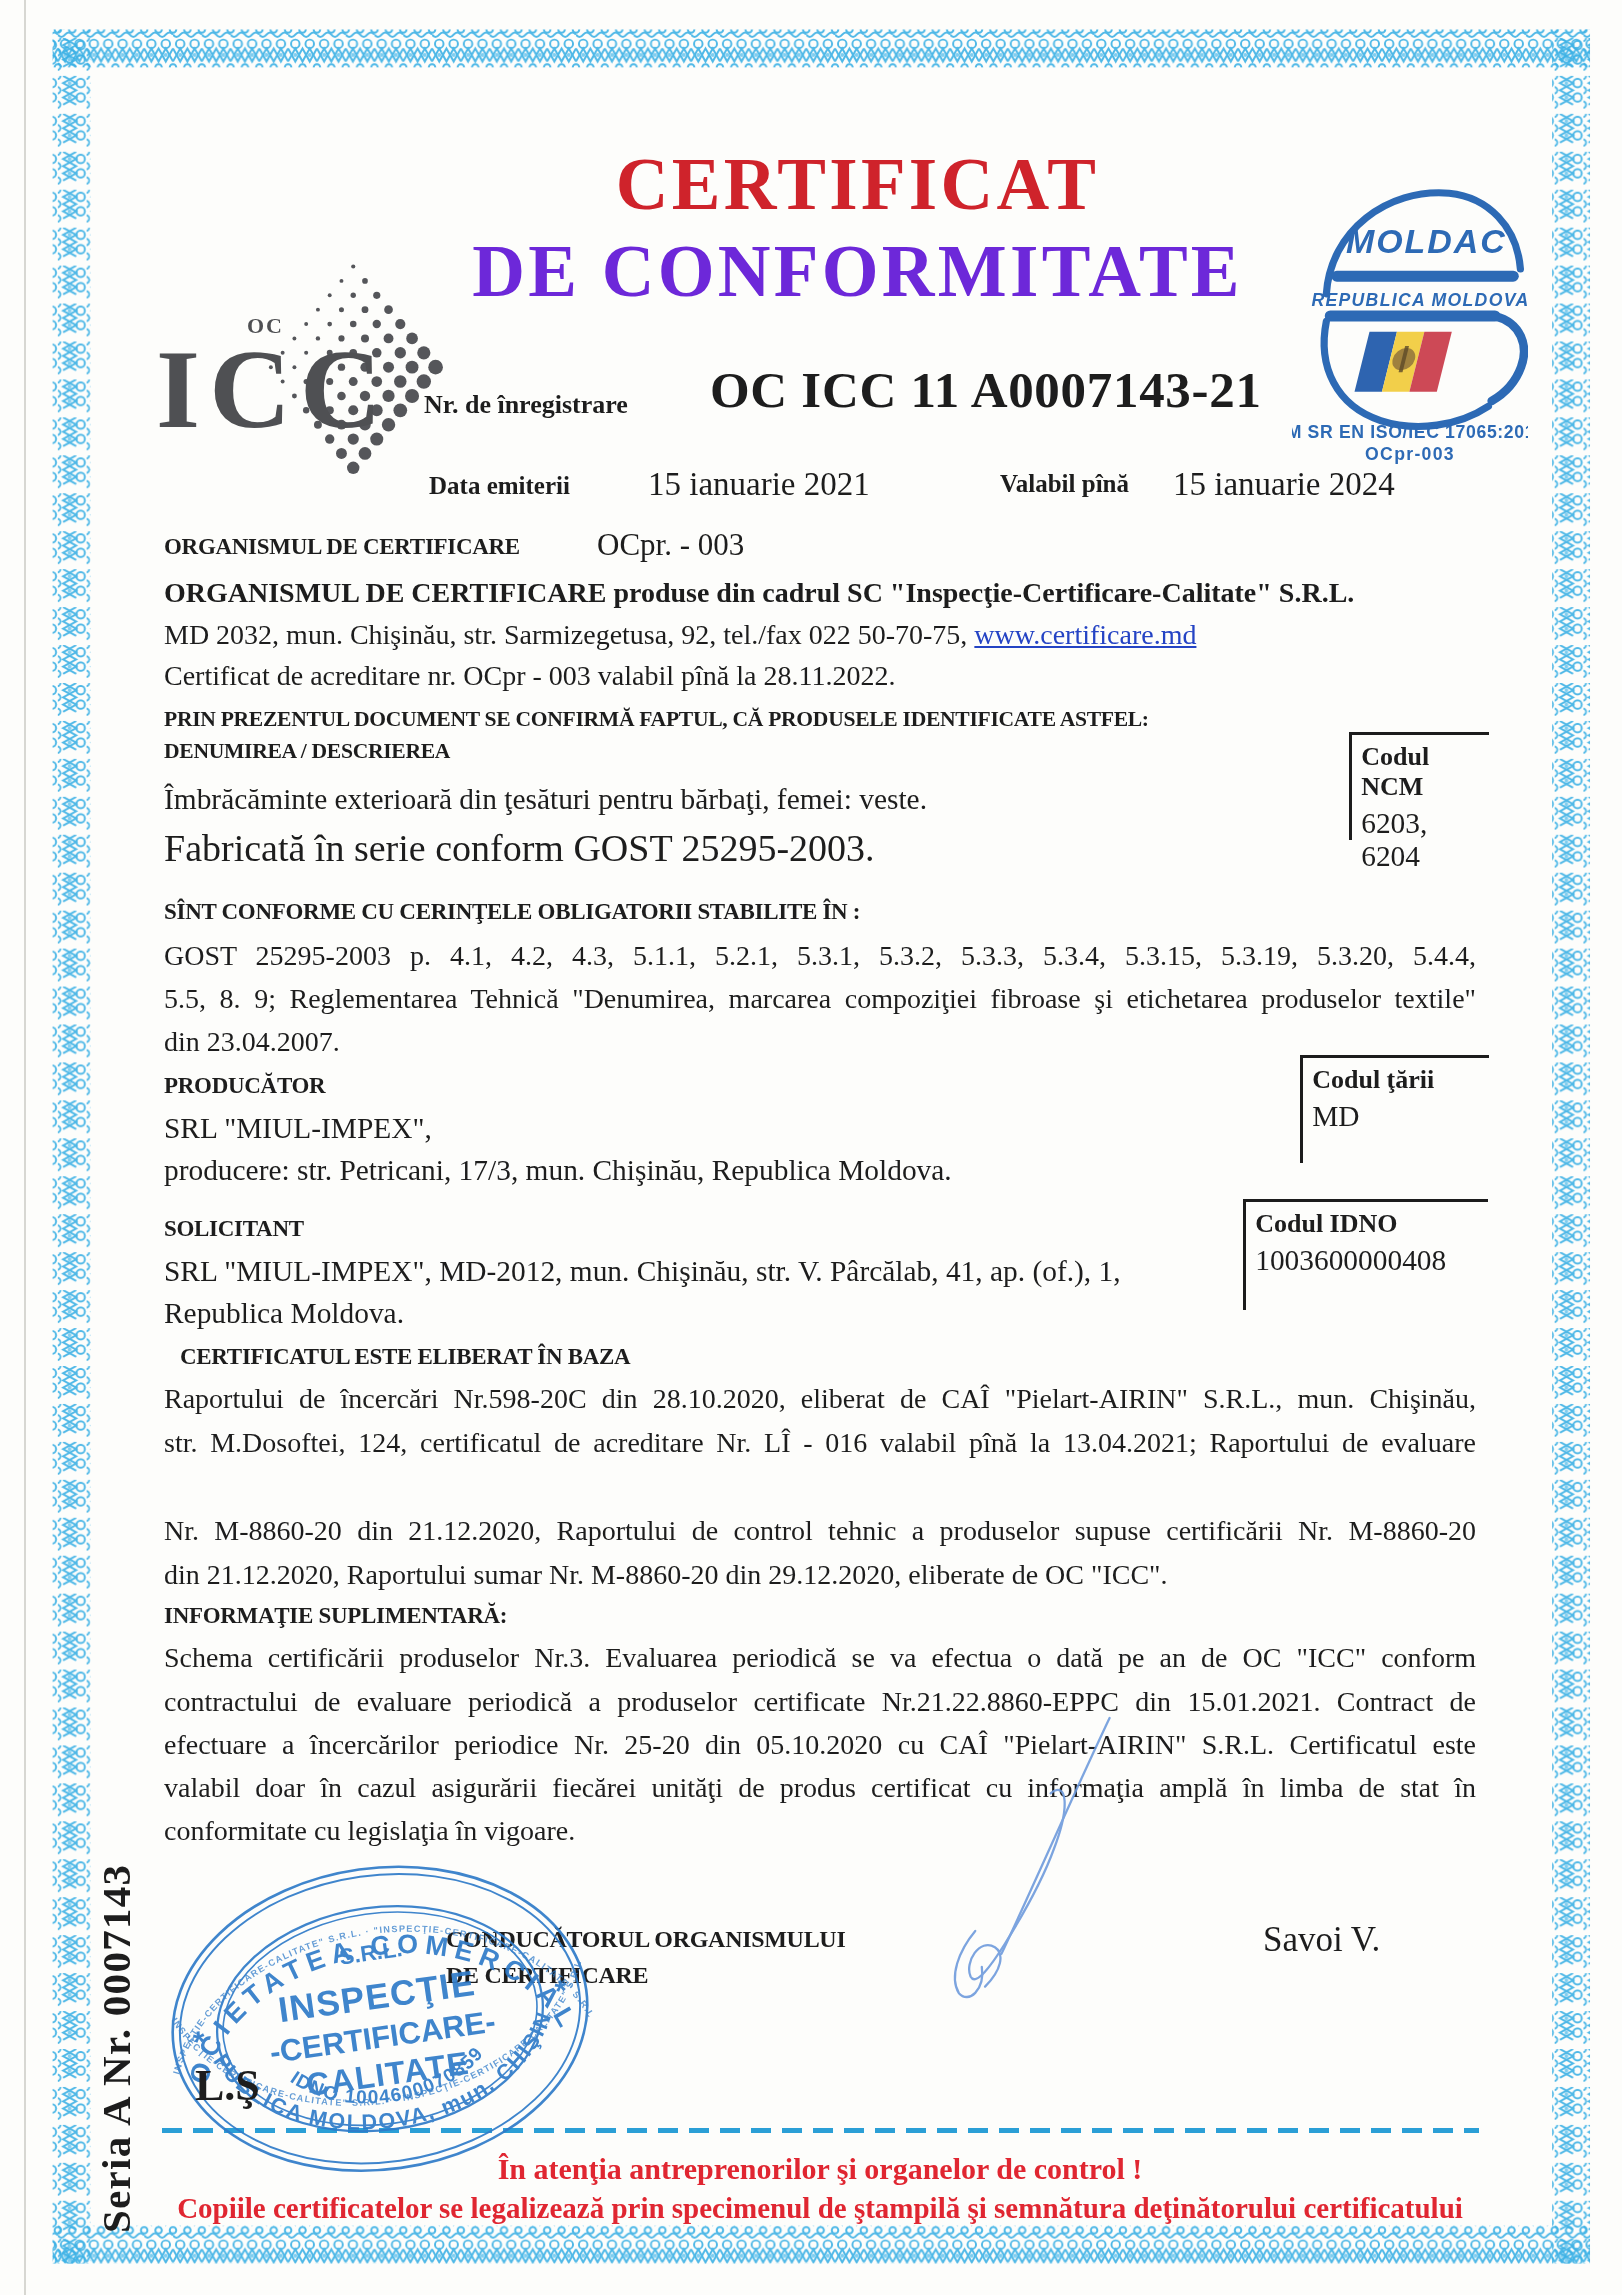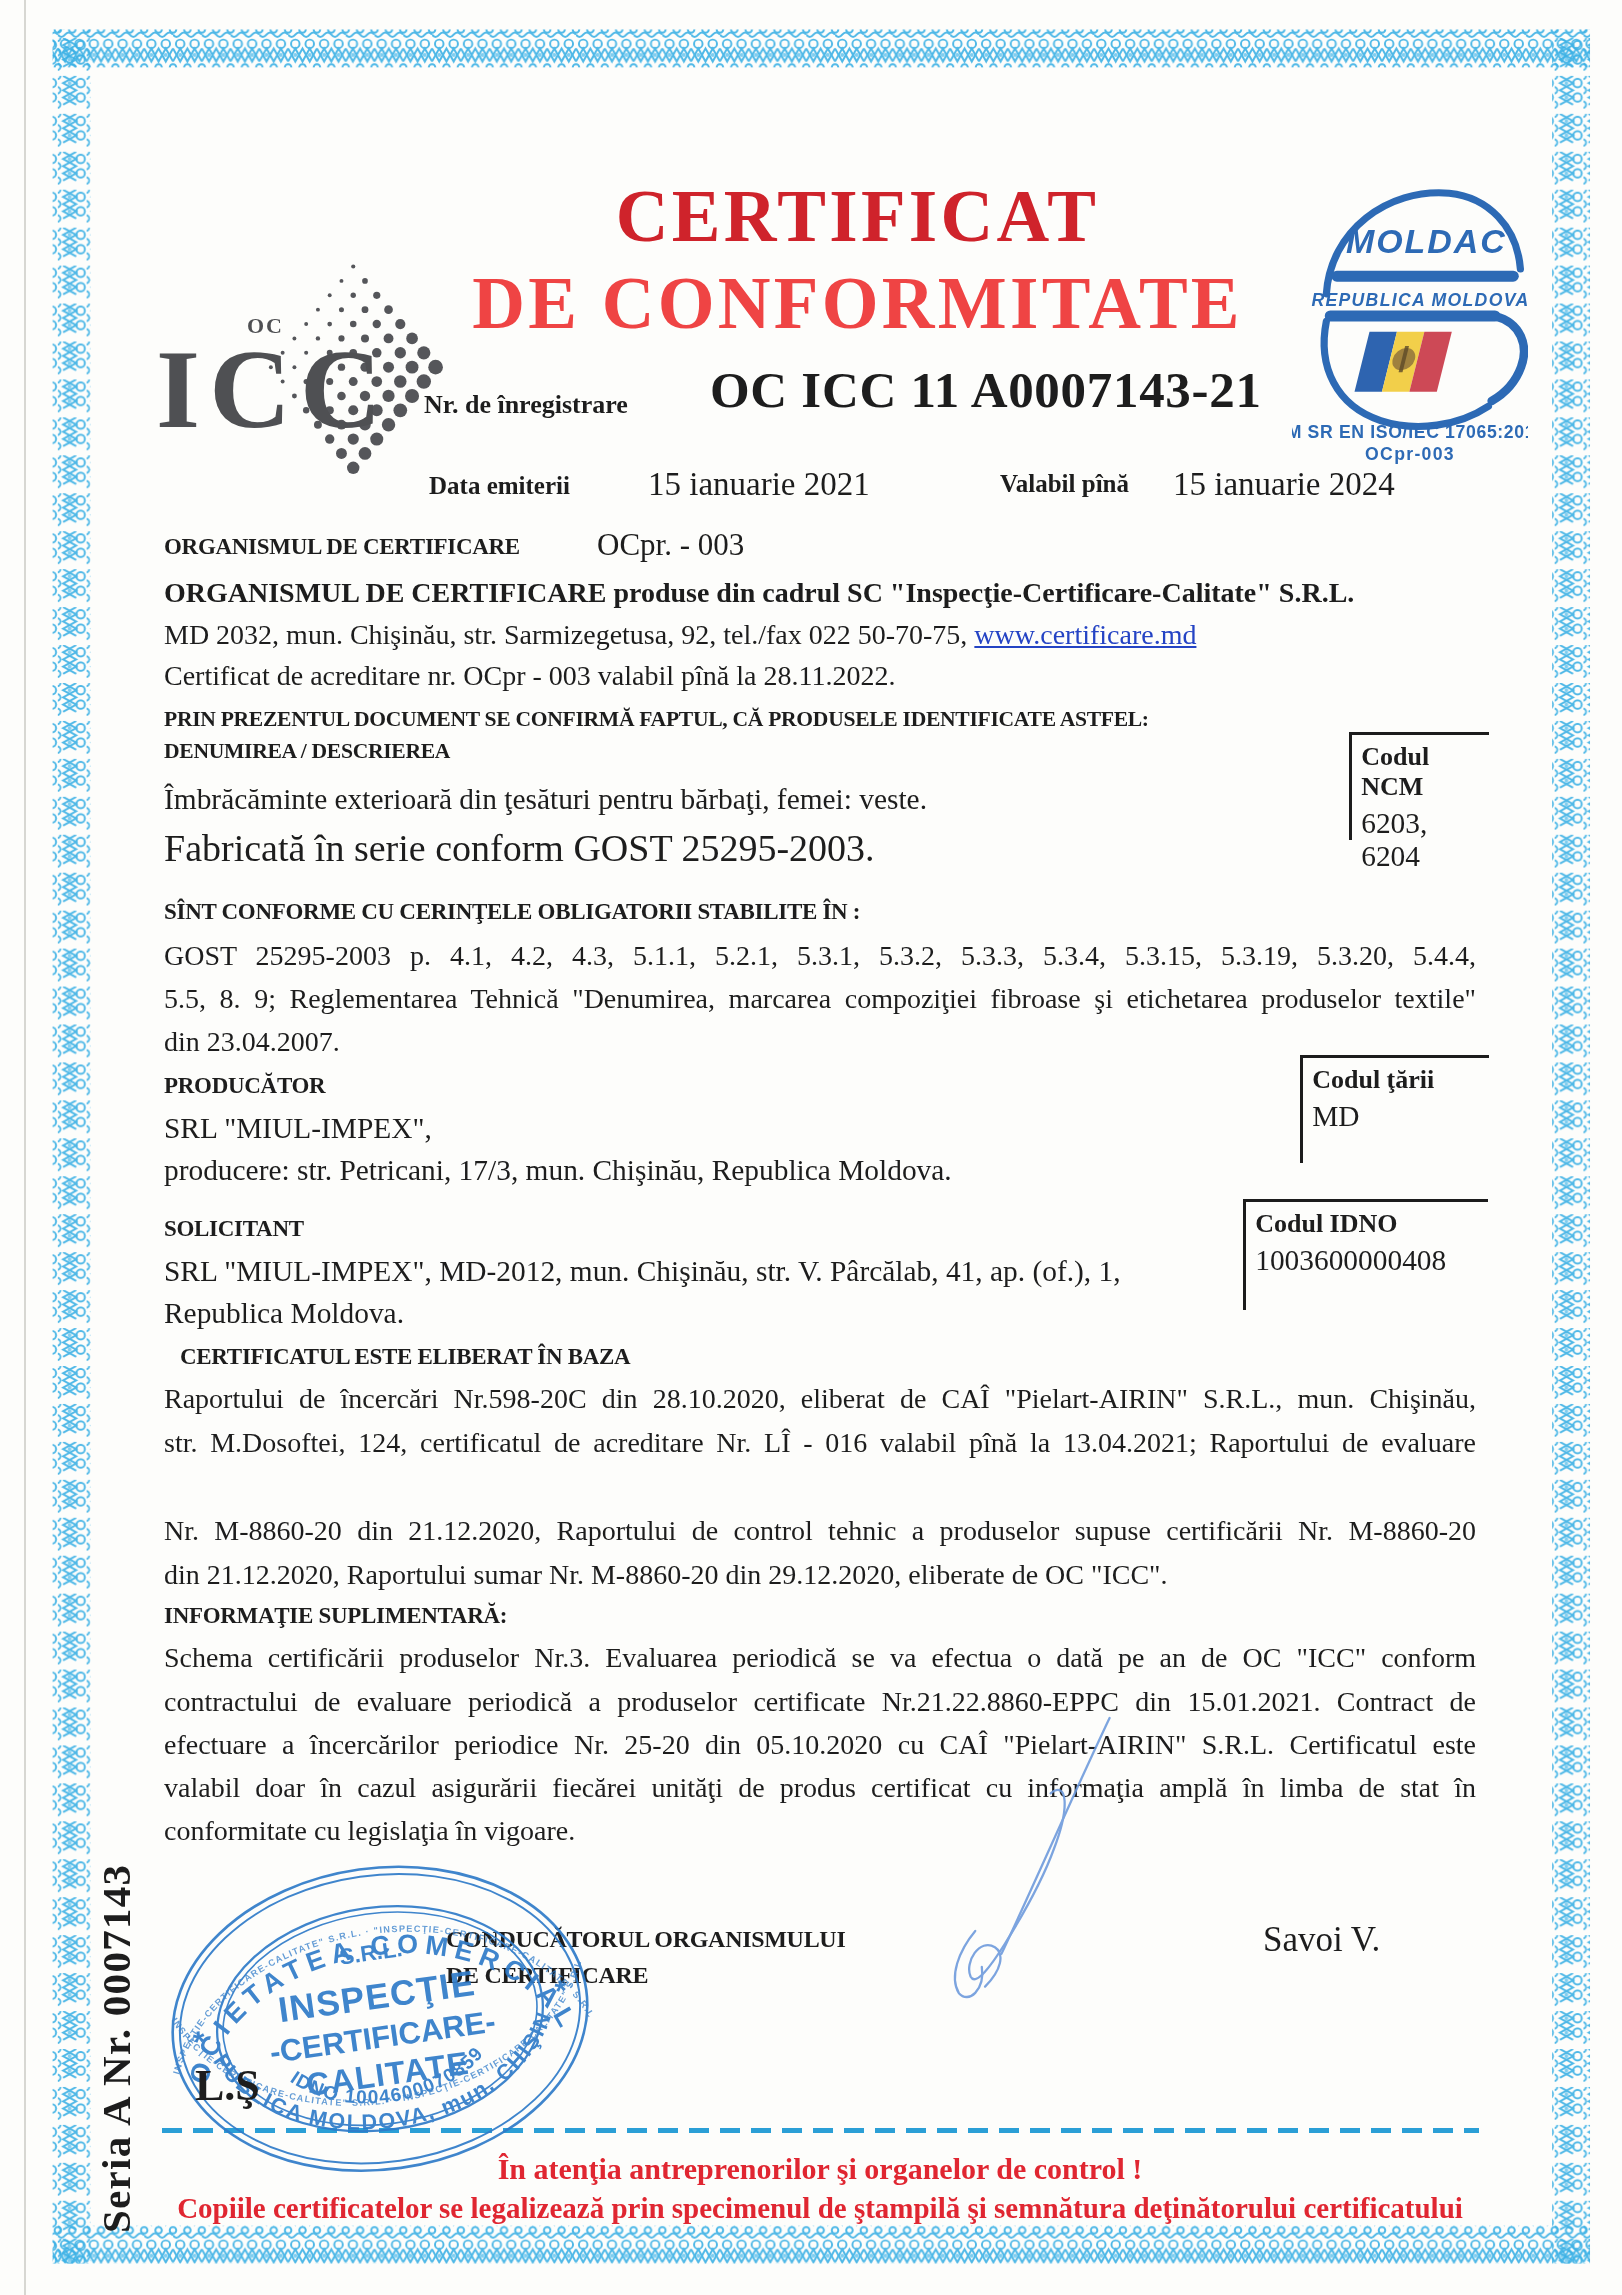--- a/index.html
+++ b/index.html
@@ -1,21 +1,21 @@
 <!DOCTYPE html>
 <html style="font-size:10.5px"><head>
 <meta charset="utf-8">
 <style>
   html,body{margin:0;padding:0;background:#e8e8e8;}
   .page{position:relative;width:1623px;height:2295px;background:#fdfdfb;overflow:hidden;
         font-family:"Liberation Serif","DejaVu Serif",serif;color:#1d1d1d;}
   .abs{position:absolute;}
   .serif{font-family:"Liberation Serif","DejaVu Serif",serif;}
   .b{font-weight:bold;}
-  .title{font-weight:bold;text-align:center;letter-spacing:3.3px;margin-top:32px;}
+  .title{font-weight:bold;text-align:center;letter-spacing:3.3px;}
   .heading{font-weight:bold;font-size:23px;letter-spacing:-0.3px;}
   .body-line{font-size:28px;white-space:nowrap;}
   .jl{text-align:justify;text-align-last:justify;width:1312px;white-space:normal;}
   .codebox{border-top:3.3px solid #1c1c1c;border-left:3.3px solid #1c1c1c;padding:6.5px 0 0 9.2px;}
   .codebox .lbl{font-weight:bold;font-size:26px;}
   .codebox .val{font-size:29.4px;margin-top:5.2px;}
   .link{color:#2443c4;text-decoration:underline;cursor:pointer;}
   .dashes{height:5.2px;background:repeating-linear-gradient(90deg,#2b9fd6 0 19.6px,transparent 19.6px 31px);}
   .red-center{text-align:center;font-weight:bold;}
   .vserial{transform:rotate(-90deg);transform-origin:0 0;font-weight:bold;font-size:41px;
@@ -60,21 +60,21 @@
     </defs>
     <rect x="80" y="45" width="2350" height="58" fill="url(#laceH)"></rect>
     <rect x="80" y="3402" width="2350" height="58" fill="url(#laceH)"></rect>
     <rect x="80" y="45" width="58" height="3415" fill="url(#laceV)"></rect>
     <rect x="2372" y="45" width="58" height="3415" fill="url(#laceV)"></rect>
   </svg>
 
   <div class="abs scan-edge" style="left:23.6px;top:0;height:2295px;"></div>
 
   <div class="abs title" style="left:465px;top:143px;width:785px;font-size:73px;color:#cf232b;">CERTIFICAT</div>
-  <div class="abs title" style="left:465px;top:230px;width:785px;font-size:73px;color:#ef4444;">DE CONFORMITATE</div>
+  <div class="abs title" style="left:465px;top:230px;width:785px;font-size:73px;color:#6d28d9;">DE CONFORMITATE</div>
 
   <svg id="icc-dots" class="abs" style="left:265px;top:258px;" width="183" height="219" aria-hidden="true" viewBox="0 0 280 335">
       <circle cx="135" cy="13" r="3.2" fill="#55565a"></circle>
       <circle cx="117" cy="35" r="3" fill="#55565a"></circle>
       <circle cx="99" cy="57" r="3" fill="#55565a"></circle>
       <circle cx="81" cy="79" r="3" fill="#55565a"></circle>
       <circle cx="63" cy="101" r="3" fill="#55565a"></circle>
       <circle cx="45" cy="123" r="3" fill="#55565a"></circle>
       <circle cx="27" cy="145" r="3" fill="#55565a"></circle>
       <circle cx="9" cy="167" r="3" fill="#55565a"></circle>

